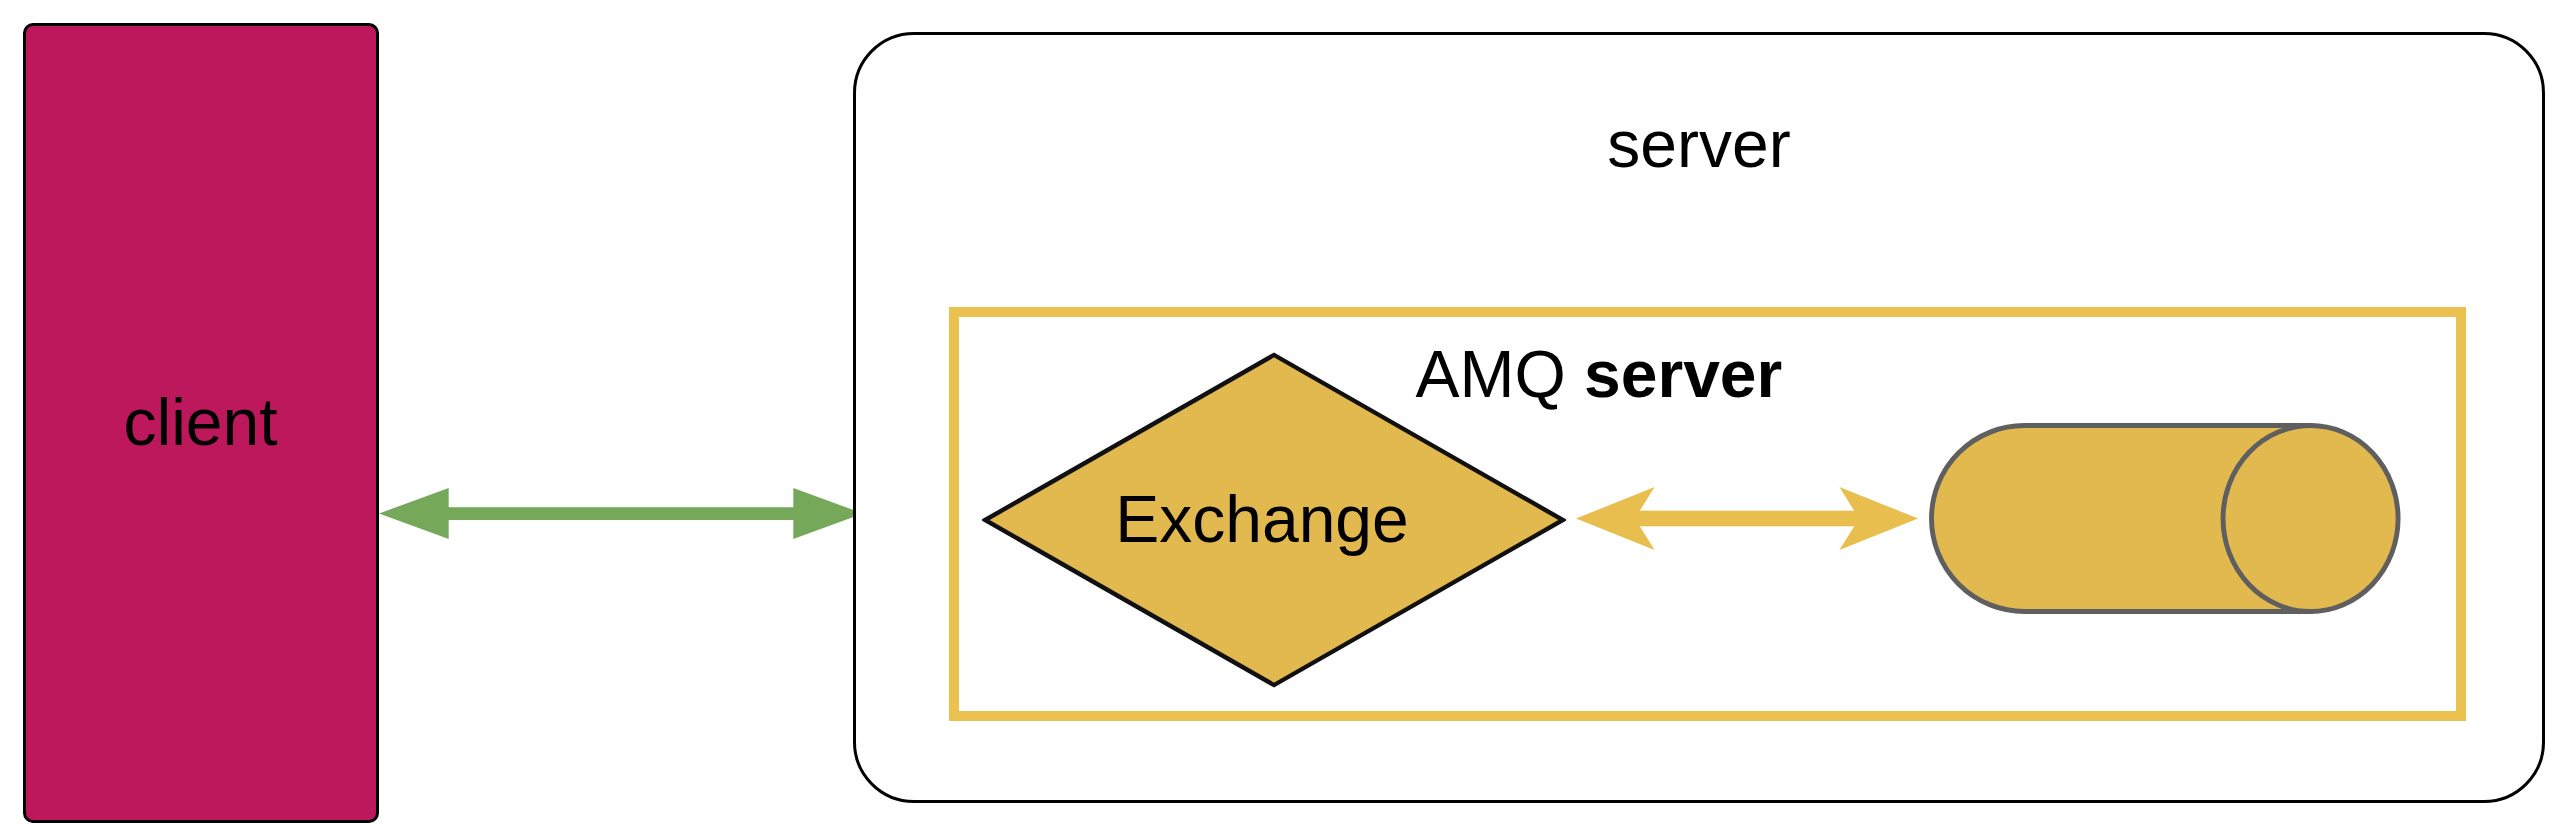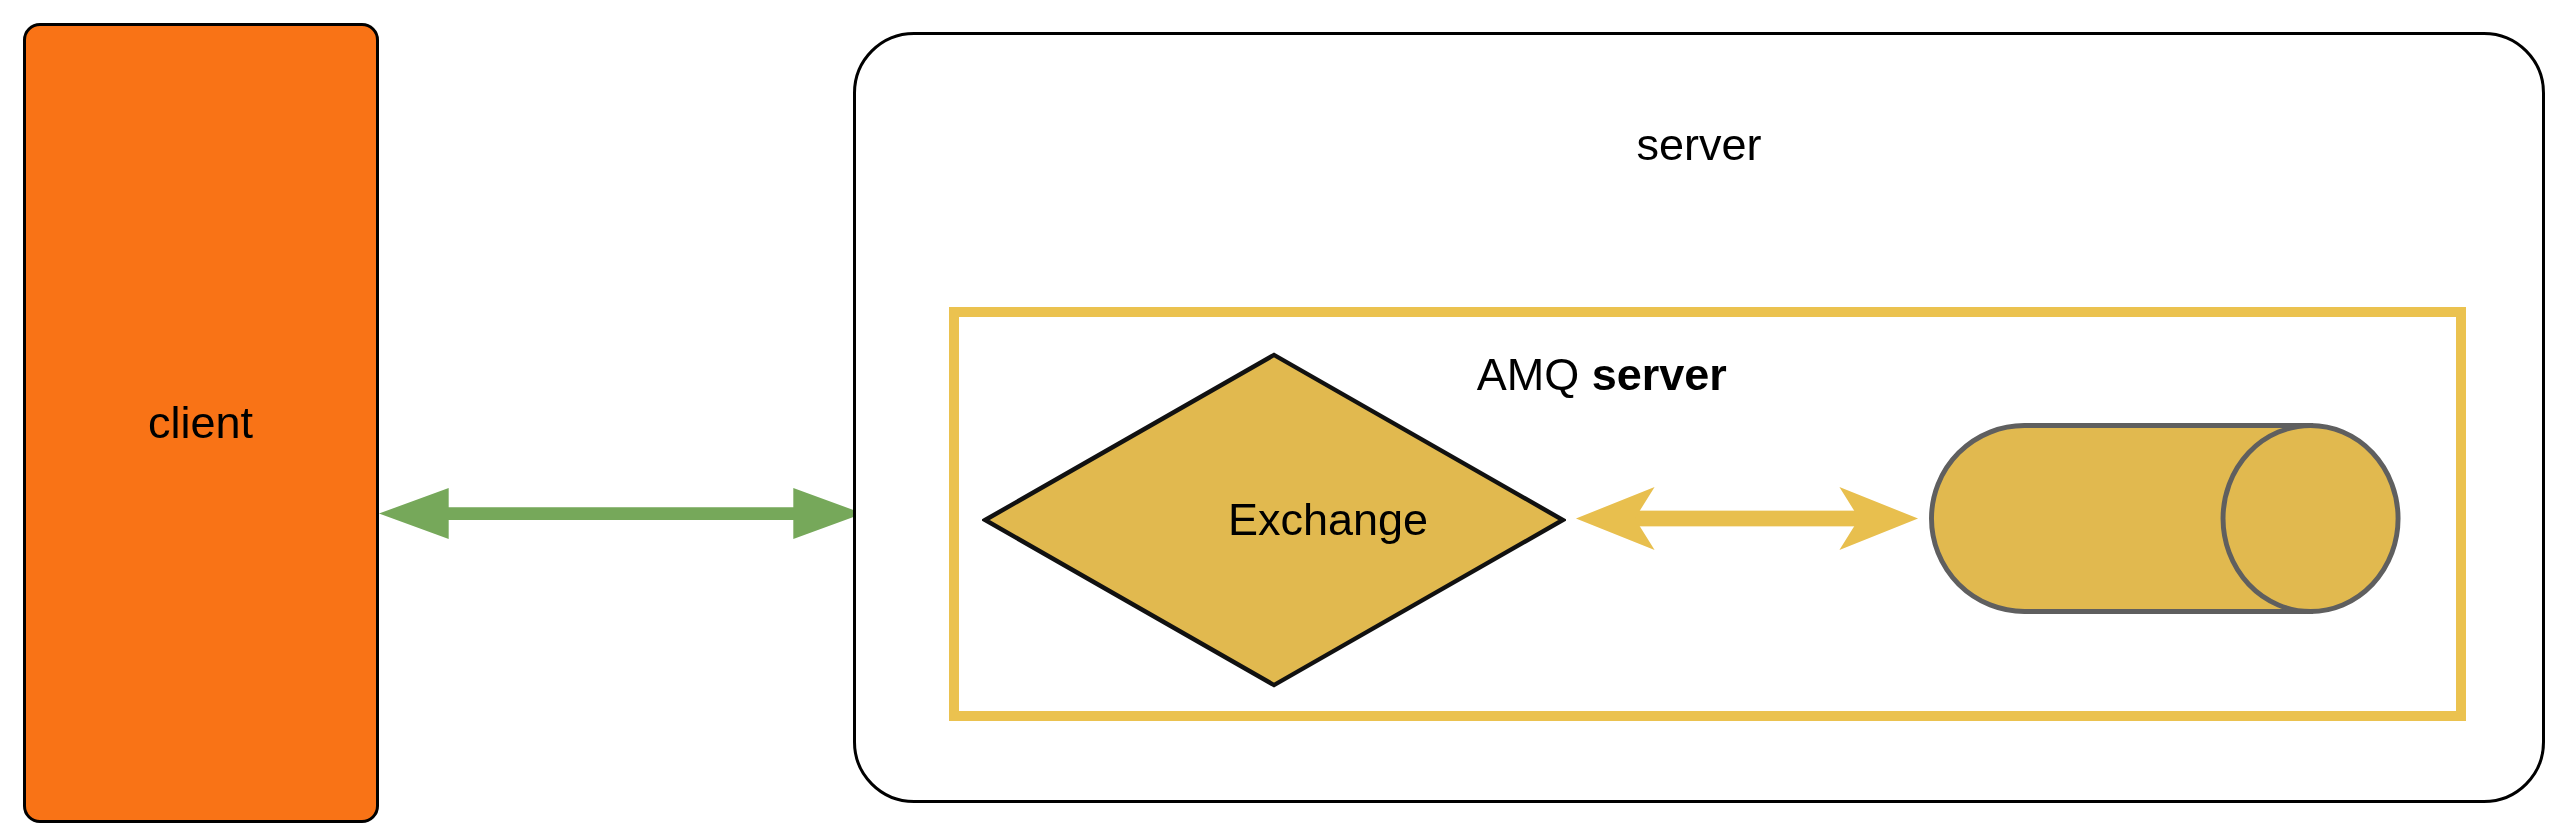--- a/index.html
+++ b/index.html
@@ -6,52 +6,52 @@
   .canvas {
     position: relative;
     width: 2576px;
     height: 837px;
     background: #ffffff;
     font-family: "Liberation Sans", sans-serif;
     overflow: hidden;
   }
   .abs { position: absolute; }
   .label {
-    font-size: 45px;
+    font-size: 66px;
     color: #000000;
     display: flex;
     align-items: center;
     justify-content: center;
     text-align: center;
     line-height: 1.05;
     white-space: nowrap;
   }
   .gray { color: #666666; }
 
   .client-box {
     left: 22.6px; top: 22.6px; width: 356px; height: 800px;
-    border: 3.9px solid #000000; border-radius: 17px;
-    box-sizing: border-box; background: #f97316;
+    border: 3.9px solid #000000; border-radius: 10px;
+    box-sizing: border-box; background: #be185d;
     display: flex; align-items: center; justify-content: center;
   }
   .server-box {
     left: 853px; top: 32px; width: 1692px; height: 771px;
     border: 3.9px solid #000000; border-radius: 61px;
     box-sizing: border-box; background: #ffffff;
   }
   .server-title { left: 853px; top: 114px; width: 1692px; height: 61px; }
   .amqp-label  { left: 378px; top: 422px; width: 486px; height: 61px; }
   .amq-box {
     left: 949px; top: 307px; width: 1517px; height: 414px;
     border: 10.8px solid #ebc24f; box-sizing: border-box;
     background: transparent;
   }
   .amq-title { left: 894px; top: 344px; width: 1428px; height: 61px; }
   .exchange-wrap { left: 982px; top: 352px; width: 584px; height: 336px; }
-  .exchange-label { left: 1036px; top: 352px; width: 584px; height: 336px; }
+  .exchange-label { left: 970px; top: 352px; width: 584px; height: 336px; }
   .binding-label { left: 1602px; top: 463px; width: 295px; height: 57px; }
   .queue-label { left: 1965px; top: 423px; width: 295px; height: 191px; }
   svg { display: block; }
 </style>
 </head>
 <body>
 
 <div class="canvas">
 
   <div class="abs client-box">

